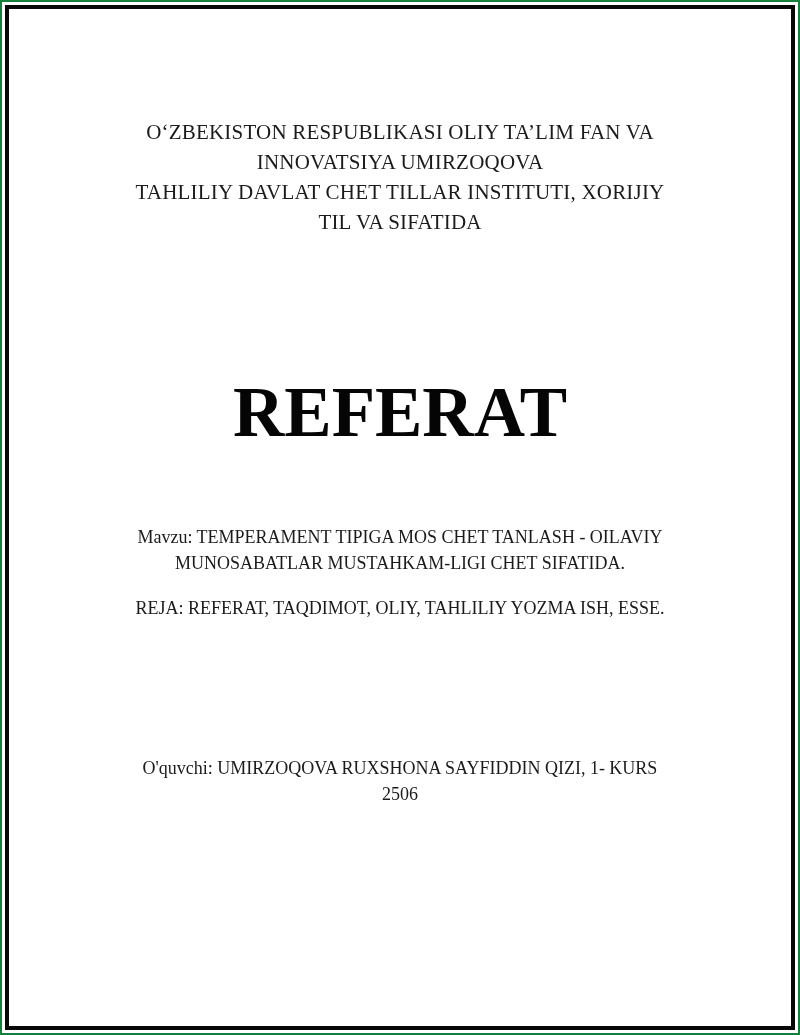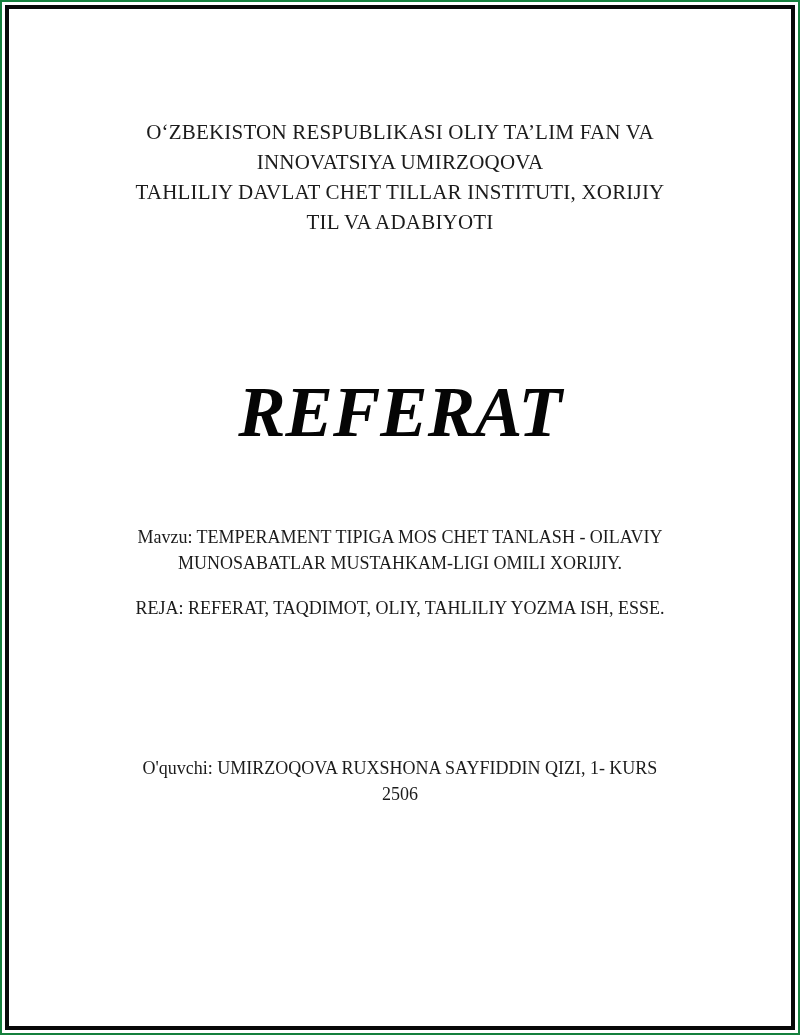--- a/index.html
+++ b/index.html
@@ -38,21 +38,20 @@
     line-height: 30px;
     letter-spacing: 0.2px;
   }
   .doc-title {
     top: 362px;
     font-size: 71px;
     line-height: 82px;
     font-weight: bold;
     color: #050505;
     letter-spacing: 0px;
-    font-style: italic;
   }
   .topic-paragraph {
     top: 515px;
     font-size: 18px;
     line-height: 26px;
   }
   .plan-line {
     top: 586px;
     font-size: 18px;
     line-height: 26px;
@@ -66,28 +65,28 @@
 </head>
 <body>
 
 <div class="page">
   <div class="page-inner">
 
     <div class="centered-block ministry-header">
       <div>O‘ZBEKISTON RESPUBLIKASI OLIY TA’LIM FAN VA</div>
       <div>INNOVATSIYA UMIRZOQOVA</div>
       <div>TAHLILIY DAVLAT CHET TILLAR INSTITUTI, XORIJIY</div>
-      <div>TIL VA ADABIYOTI</div>
+      <div>TIL VA SIFATIDA</div>
     </div>
 
     <div class="centered-block doc-title">REFERAT</div>
 
     <div class="centered-block topic-paragraph">
       <div>Mavzu: TEMPERAMENT TIPIGA MOS CHET TANLASH - OILAVIY</div>
-      <div>MUNOSABATLAR MUSTAHKAM-LIGI OMILI XORIJIY.</div>
+      <div>MUNOSABATLAR MUSTAHKAM-LIGI CHET SIFATIDA.</div>
     </div>
 
     <div class="centered-block plan-line">REJA: REFERAT, TAQDIMOT, OLIY, TAHLILIY YOZMA ISH, ESSE.</div>
 
     <div class="centered-block student-info">
       <div>O'quvchi: UMIRZOQOVA RUXSHONA SAYFIDDIN QIZI, 1- KURS</div>
       <div>2506</div>
     </div>
 
   </div>

